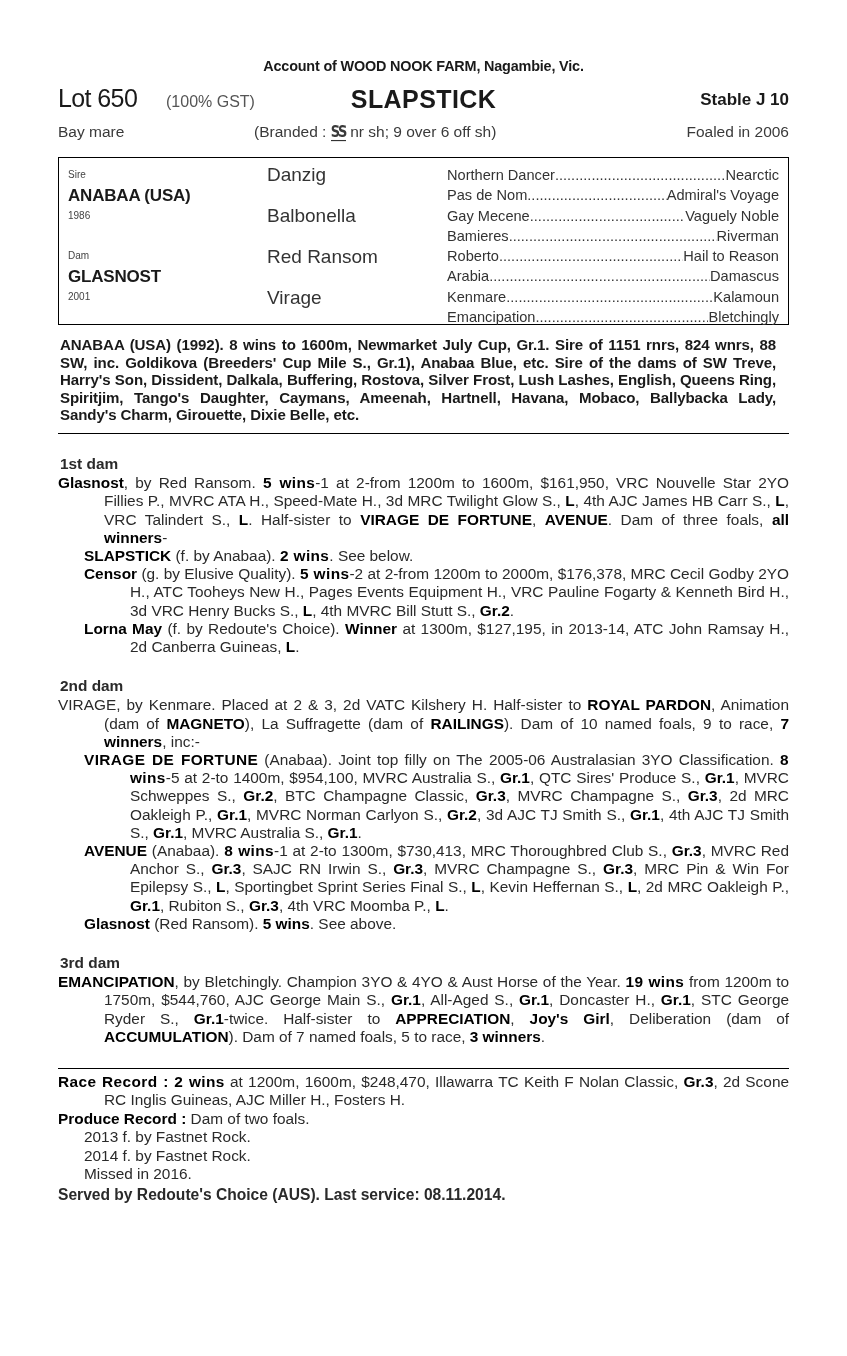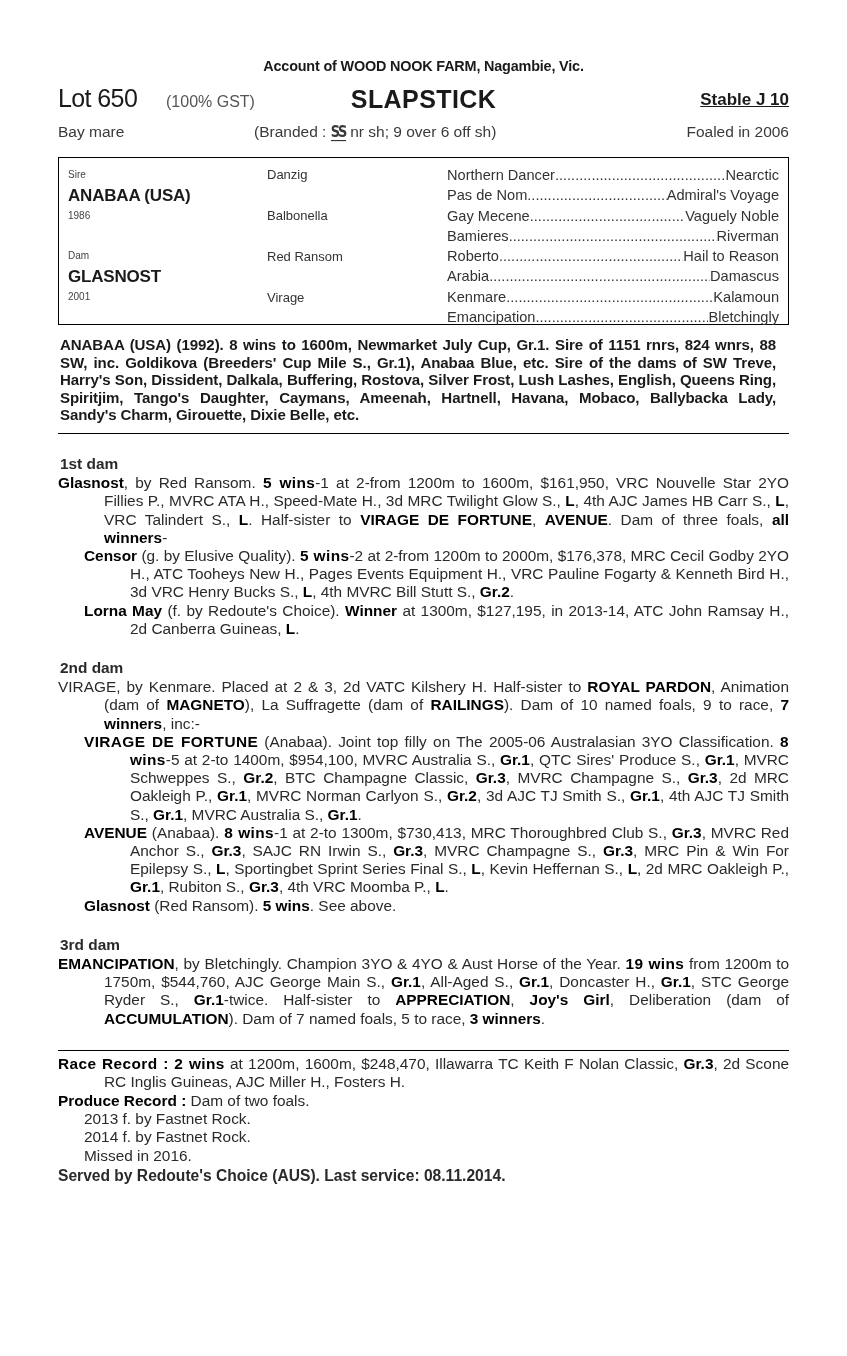--- a/index.html
+++ b/index.html
@@ -39,21 +39,21 @@
     position:absolute;left:108px;top:9px;
     font-size:16px;color:#555;
   }
   .horsename{
     position:absolute;left:0;right:0;top:1px;
     text-align:center;
     font-weight:bold;font-size:25px;letter-spacing:0.4px;
   }
   .stable{
     position:absolute;right:0;top:6px;
-    font-weight:bold;font-size:17px;text-decoration:underline;
+    font-weight:bold;font-size:17px;
   }
   .subrow{
     position:relative;height:24px;margin-top:5px;font-size:15.5px;color:#3a3a3a;
   }
   .colour{position:absolute;left:0;top:0;}
   .branded{position:absolute;left:196px;top:0;white-space:nowrap;}
   .foaled{position:absolute;right:0;top:0;}
   .brandglyph{
     display:inline-block;
     font-size:13px;
@@ -73,21 +73,21 @@
     height:168px;
     position:relative;
     box-sizing:border-box;
   }
   .ped-inner{position:absolute;inset:0;padding:7px 8px 0 9px;}
   .ped-col1{position:absolute;left:9px;top:7px;width:200px;}
   .ped-col2{position:absolute;left:208px;top:7px;width:180px;}
   .ped-col3{position:absolute;left:388px;right:9px;top:7px;}
   .ped-small{font-size:10px;color:#444;line-height:20px;}
   .ped-big{font-size:17px;font-weight:bold;line-height:21px;letter-spacing:-0.2px;}
-  .ped-mid{font-size:13px;color:#333;line-height:20.3px;}
+  .ped-mid{font-size:19px;color:#333;line-height:20.3px;}
   .ped-gap{height:20px;}
   .gp{
     font-size:14.6px;color:#333;line-height:20.3px;
     display:flex;align-items:baseline;white-space:nowrap;overflow:hidden;
   }
   .gp .l{flex:0 0 auto;}
   .gp .dots{
     flex:1 1 auto;overflow:hidden;white-space:nowrap;
     font-size:14.6px;letter-spacing:0px;color:#333;
     margin:0 0px;
@@ -223,20 +223,21 @@
 
   <div class="siresum">ANABAA (USA) (1992). 8 wins to 1600m, Newmarket July Cup, Gr.1. Sire of 1151 rnrs, 824 wnrs, 88 SW, inc. Goldikova (Breeders' Cup Mile S., Gr.1), Anabaa Blue, etc. Sire of the dams of SW Treve, Harry's Son, Dissident, Dalkala, Buffering, Rostova, Silver Frost, Lush Lashes, English, Queens Ring, Spiritjim, Tango's Daughter, Caymans, Ameenah, Hartnell, Havana, Mobaco, Ballybacka Lady, Sandy's Charm, Girouette, Dixie Belle, etc.</div>
   <div class="rule"></div>
 
   <div class="body">
 
     <div class="sec">
       <div class="damhead">1st dam</div>
       <p class="hang1"><b>Glasnost</b><span>, by Red Ransom. </span><b class="spaced">5 wins</b><span>-1 at 2-from 1200m to 1600m, $161,950, VRC Nouvelle Star 2YO Fillies P., MVRC ATA H., Speed-Mate H., 3d MRC Twilight Glow S., </span><b>L</b><span>, 4th AJC James HB Carr S., </span><b>L</b><span>, VRC Talindert S., </span><b>L</b><span>. Half-sister to </span><b>VIRAGE DE FORTUNE</b><span>, </span><b>AVENUE</b><span>. Dam of three foals, </span><b>all winners</b><span>-</span></p>
 
+      <p class="hang2"><b>SLAPSTICK</b><span> (f. by Anabaa). </span><b class="spaced">2 wins</b><span>. See below.</span></p>
 
       <p class="hang2"><b>Censor</b><span> (g. by Elusive Quality). </span><b class="spaced">5 wins</b><span>-2 at 2-from 1200m to 2000m, $176,378, MRC Cecil Godby 2YO H., ATC Tooheys New H., Pages Events Equipment H., VRC Pauline Fogarty &amp; Kenneth Bird H., 3d VRC Henry Bucks S., </span><b>L</b><span>, 4th MVRC Bill Stutt S., </span><b>Gr.2</b><span>.</span></p>
 
       <p class="hang2"><b>Lorna May</b><span> (f. by Redoute's Choice). </span><b>Winner</b><span> at 1300m, $127,195, in 2013-14, ATC John Ramsay H., 2d Canberra Guineas, </span><b>L</b><span>.</span></p>
     </div>
 
     <div class="sec">
       <div class="damhead">2nd dam</div>
       <p class="hang1"><span>VIRAGE</span><span>, by Kenmare. Placed at 2 &amp; 3, 2d VATC Kilshery H. Half-sister to </span><b>ROYAL PARDON</b><span>, Animation (dam of </span><b>MAGNETO</b><span>), La Suffragette (dam of </span><b>RAILINGS</b><span>). Dam of 10 named foals, 9 to race, </span><b>7 winners</b><span>, inc:-</span></p>
 

